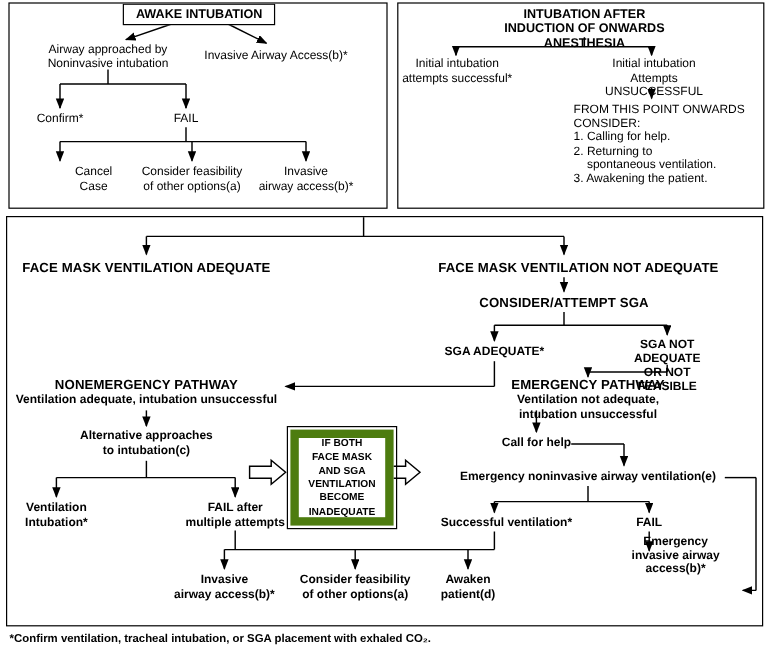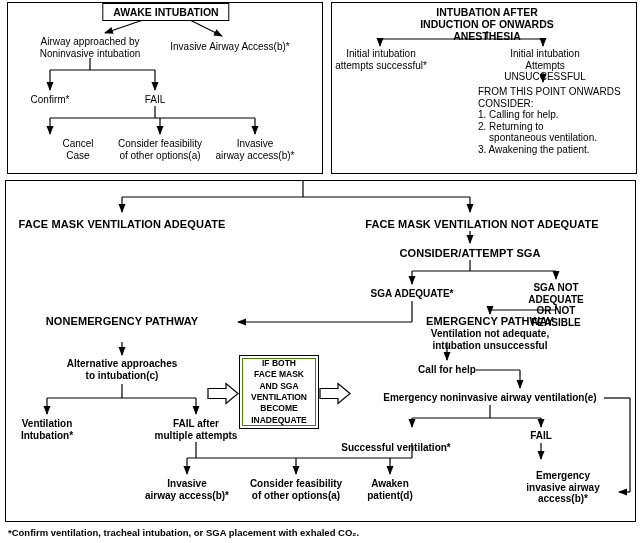--- a/index.html
+++ b/index.html
@@ -43,33 +43,33 @@
   [data-name="heading-fmv-not-adequate"]{left:482px;top:218px;}
   [data-name="heading-consider-sga"]{left:470px;top:247px;}
   [data-name="node-sga-adequate"]{left:412px;top:288px;}
   [data-name="node-sga-not-adequate"]{left:556px;top:282px;}
   [data-name="heading-nonemergency"]{left:122px;top:315px;}
   [data-name="sub-nonemergency"]{left:122px;top:328px;}
   [data-name="heading-emergency"]{left:490px;top:315px;}
   [data-name="sub-emergency"]{left:490px;top:328px;}
   [data-name="node-alternative-approaches"]{left:122px;top:358px;}
   [data-name="if-both-box"]{position:absolute;left:242px;top:358px;width:72px;height:66px;
-      border:1px solid #4d7c0f;outline:1px solid #000;outline-offset:2px;background:#fff;
+      border:7px solid #4d7c0f;outline:1px solid #000;outline-offset:2px;background:#fff;
       display:flex;align-items:center;justify-content:center;text-align:center;
       font-weight:700;font-size:8.5px;line-height:1.35;white-space:pre-line;}
   [data-name="node-call-for-help"]{left:447px;top:364px;}
   [data-name="node-emergency-noninvasive"]{left:490px;top:392px;white-space:nowrap;}
   [data-name="node-successful-intubation"]{left:47px;top:418px;}
   [data-name="node-fail-multiple"]{left:196px;top:418px;}
-  [data-name="node-successful-ventilation"]{left:396px;top:430px;white-space:nowrap;margin-top:12px;}
+  [data-name="node-successful-ventilation"]{left:422px;top:430px;white-space:nowrap;}
   [data-name="node-fail-emergency"]{left:541px;top:430px;}
   [data-name="node-invasive-airway-main"]{left:187px;top:478px;}
   [data-name="node-consider-options-main"]{left:296px;top:478px;}
   [data-name="node-awaken-patient"]{left:390px;top:478px;}
-  [data-name="node-emergency-invasive"]{left:563px;top:470px;}
+  [data-name="node-emergency-invasive"]{left:563px;top:446px;}
   [data-name="footnote"]{position:absolute;left:8px;top:527px;font-size:9.5px;font-weight:700;}
 </style>
 </head>
 <body>
 
 <div id="canvas" data-name="difficult-airway-algorithm">
 
   <div class="panel" data-name="panel-awake"></div>
   <div class="panel" data-name="panel-induction"></div>
   <div class="panel" data-name="panel-main"></div>
@@ -179,20 +179,21 @@
     spontaneous ventilation.
 3. Awakening the patient.</div>
 
   <div class="nd hdr" data-name="heading-fmv-adequate">FACE MASK VENTILATION ADEQUATE</div>
   <div class="nd hdr" data-name="heading-fmv-not-adequate">FACE MASK VENTILATION NOT ADEQUATE</div>
   <div class="nd hdr" data-name="heading-consider-sga">CONSIDER/ATTEMPT SGA</div>
   <div class="nd bold" data-name="node-sga-adequate">SGA ADEQUATE*</div>
   <div class="nd bold" data-name="node-sga-not-adequate">SGA NOT ADEQUATE
 OR NOT FEASIBLE</div>
   <div class="nd hdr" data-name="heading-nonemergency">NONEMERGENCY PATHWAY</div>
+  <div class="nd bold" data-name="sub-nonemergency">Ventilation adequate, intubation unsuccessful</div>
   <div class="nd hdr" data-name="heading-emergency">EMERGENCY PATHWAY</div>
   <div class="nd bold" data-name="sub-emergency">Ventilation not adequate, intubation unsuccessful</div>
   <div class="nd bold" data-name="node-alternative-approaches">Alternative approaches
 to intubation(c)</div>
   <div data-name="if-both-box">IF BOTH
 FACE MASK
 AND SGA
 VENTILATION
 BECOME
 INADEQUATE</div>

